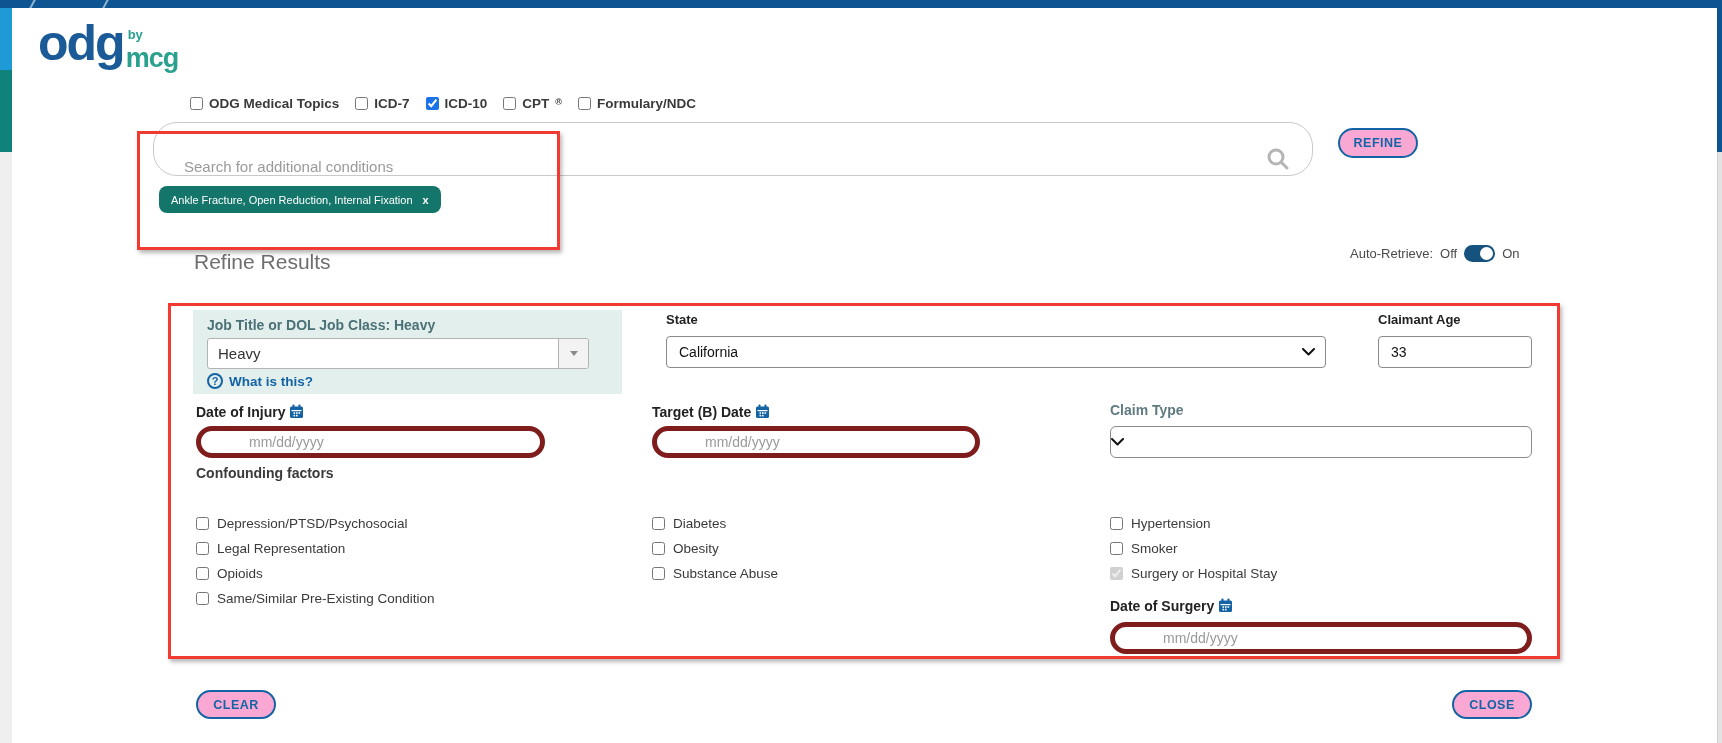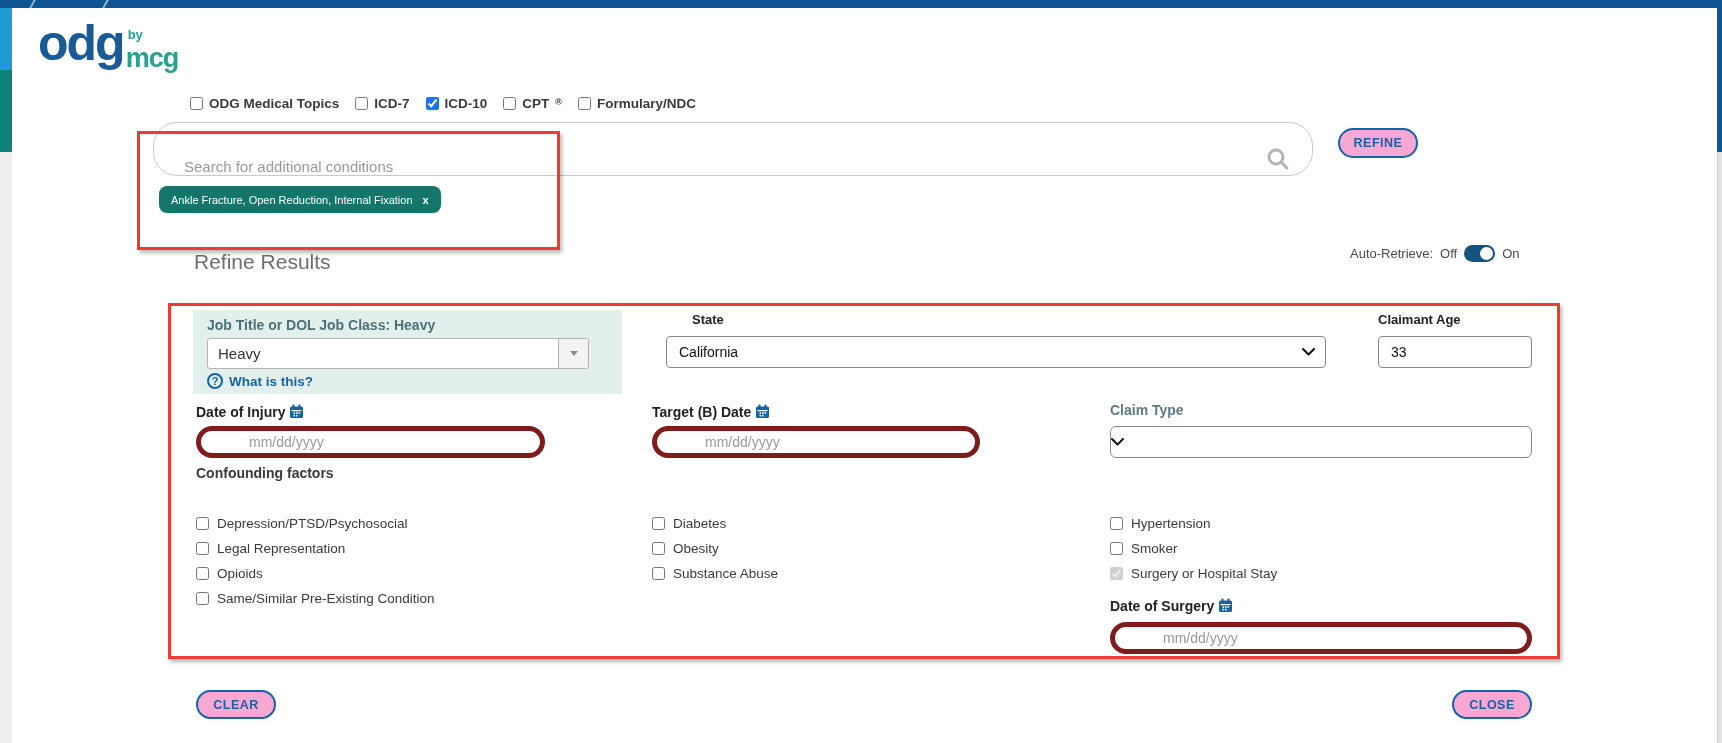--- a/index.html
+++ b/index.html
@@ -167,21 +167,21 @@
       <span class="dd">
           <span class="tri"></span>
         </span>
     </div>
     <div class="whatis">
       <span class="qicon">?</span>
       <span class="txt">What is this?</span>
     </div>
   </div>
 
-  <div class="flabel" style="left:692px; top:312px;">State</div>
+  <div class="flabel" style="left:666px; top:312px;">State</div>
   <div class="fselect" style="left:666px; top:336px; width:660px;">
     <span class="val">California</span>
     <span class="chev">
       <svg width="13" height="8" viewBox="0 0 13 8" fill="none">
           <path d="M1 1 L6.5 6.5 L12 1" stroke="#111" stroke-width="2" stroke-linecap="round" stroke-linejoin="round"></path>
         </svg>
     </span>
   </div>
 
   <div class="flabel" style="left:1378px; top:312px;">Claimant Age</div>

